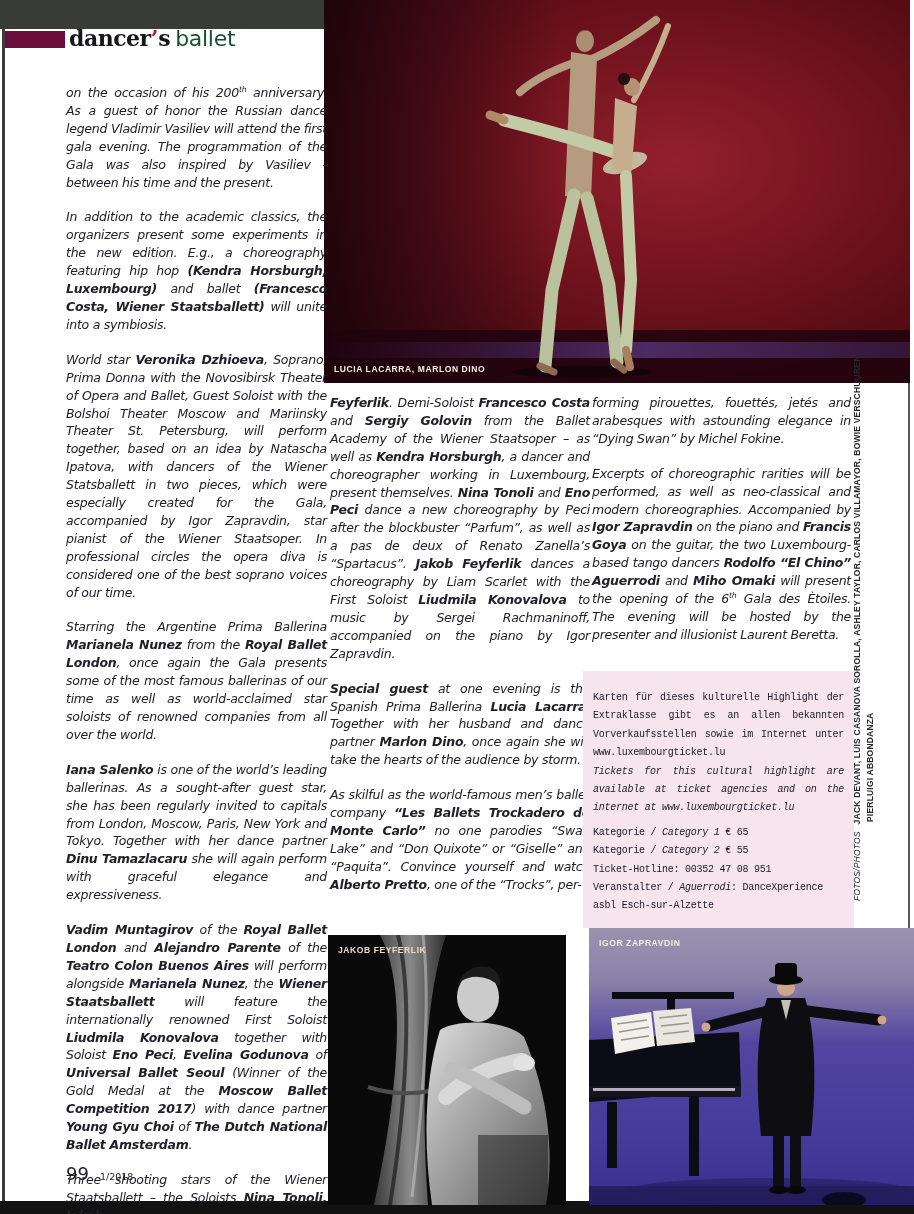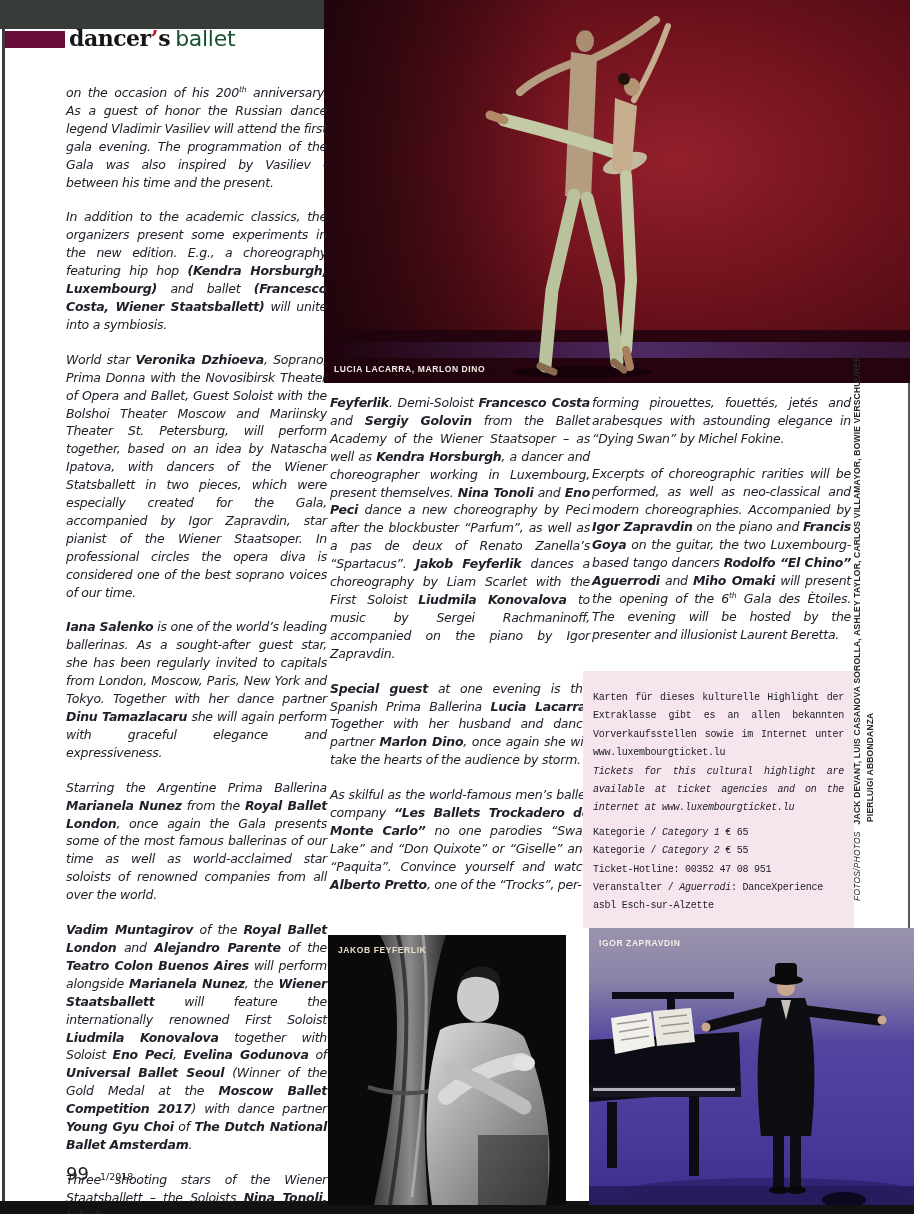--- a/index.html
+++ b/index.html
@@ -112,22 +112,22 @@
       <path d="M302,176 L307,280 L302,350" stroke="#c3cba6" stroke-width="12" fill="none" stroke-linecap="round"></path>
       <path d="M302,350 l4,17" stroke="#a8805e" stroke-width="8" stroke-linecap="round"></path>
     </svg>
     <figcaption class="caption cap-bl">LUCIA LACARRA, MARLON DINO</figcaption>
   </figure>
 
   <section class="col col-left">
     <p><span>on the occasion of his 200</span><span class="sup">th</span><span> anniversary. As a guest of honor the Russian dance legend Vladimir Vasiliev will attend the first gala evening. The programmation of the Gala was also inspired by Vasiliev - between his time and the present.</span></p>
     <p><span>In addition to the academic classics, the organizers present some experiments in the new edition. E.g., a choreography featuring hip hop </span><span class="b">(Kendra Horsburgh, Luxembourg)</span><span> and ballet </span><span class="b">(Francesco Costa, Wiener Staatsballett)</span><span> will unite into a symbiosis.</span></p>
     <p><span>World star </span><span class="b">Veronika Dzhioeva</span><span>, Soprano, Prima Donna with the Novosibirsk Theater of Opera and Ballet, Guest Soloist with the Bolshoi Theater Moscow and Mariinsky Theater St. Petersburg, will perform together, based on an idea by Natascha Ipatova, with dancers of the Wiener Statsballett in two pieces, which were especially created for the Gala, accompanied by Igor Zapravdin, star pianist of the Wiener Staatsoper. In professional circles the opera diva is considered one of the best soprano voices of our time.</span></p>
+    <p><span>Starring the Argentine Prima Ballerina </span><span class="b">Marianela Nunez</span><span> from the </span><span class="b">Royal Ballet London</span><span>, once again the Gala presents some of the most famous ballerinas of our time as well as world-acclaimed star soloists of renowned companies from all over the world.</span></p>
     <p><span class="b">Iana Salenko</span><span> is one of the world’s leading ballerinas. As a sought-after guest star, she has been regularly invited to capitals from London, Moscow, Paris, New York and Tokyo. Together with her dance partner </span><span class="b">Dinu Tamazlacaru</span><span> she will again perform with graceful elegance and expressiveness.</span></p>
-    <p><span>Starring the Argentine Prima Ballerina </span><span class="b">Marianela Nunez</span><span> from the </span><span class="b">Royal Ballet London</span><span>, once again the Gala presents some of the most famous ballerinas of our time as well as world-acclaimed star soloists of renowned companies from all over the world.</span></p>
     <p><span class="b">Vadim Muntagirov</span><span> of the </span><span class="b">Royal Ballet London</span><span> and </span><span class="b">Alejandro Parente</span><span> of the </span><span class="b">Teatro Colon Buenos Aires</span><span> will perform alongside </span><span class="b">Marianela Nunez</span><span>, the </span><span class="b">Wiener Staatsballett</span><span> will feature the internationally renowned First Soloist </span><span class="b">Liudmila Konovalova</span><span> together with Soloist </span><span class="b">Eno Peci</span><span>, </span><span class="b">Evelina Godunova</span><span> of </span><span class="b">Universal Ballet Seoul</span><span> (Winner of the Gold Medal at the </span><span class="b">Moscow Ballet Competition 2017</span><span>) with dance partner </span><span class="b">Young Gyu Choi</span><span> of </span><span class="b">The Dutch National Ballet Amsterdam</span><span>.</span></p>
     <p><span>Three shooting stars of the Wiener Staatsballett – the Soloists </span><span class="b">Nina Tonoli, Jakob</span></p>
   </section>
 
   <section class="col col-mid">
     <p><span class="b">Feyferlik</span><span>. Demi-Soloist </span><span class="b">Francesco Costa</span><span> and </span><span class="b">Sergiy Golovin</span><span> from the Ballet Academy of the Wiener Staatsoper – as well as </span><span class="b">Kendra Horsburgh</span><span>, a dancer and choreographer working in Luxembourg, present themselves. </span><span class="b">Nina Tonoli</span><span> and </span><span class="b">Eno Peci</span><span> dance a new choreography by Peci after the blockbuster “Parfum”, as well as a pas de deux of Renato Zanella’s “Spartacus”. </span><span class="b">Jakob Feyferlik</span><span> dances a choreography by Liam Scarlet with the First Soloist </span><span class="b">Liudmila Konovalova</span><span> to music by Sergei Rachmaninoff, accompanied on the piano by Igor Zapravdin.</span></p>
     <p><span class="b">Special guest</span><span> at one evening is the Spanish Prima Ballerina </span><span class="b">Lucia Lacarra</span><span>. Together with her husband and dance partner </span><span class="b">Marlon Dino</span><span>, once again she will take the hearts of the audience by storm.</span></p>
     <p><span>As skilful as the world-famous men’s ballet company </span><span class="b">“Les Ballets Trockadero de Monte Carlo”</span><span> no one parodies “Swan Lake” and “Don Quixote” or “Giselle” and “Paquita”. Convince yourself and watch </span><span class="b">Alberto Pretto</span><span>, one of the “Trocks”, per-</span></p>
   </section>
 

